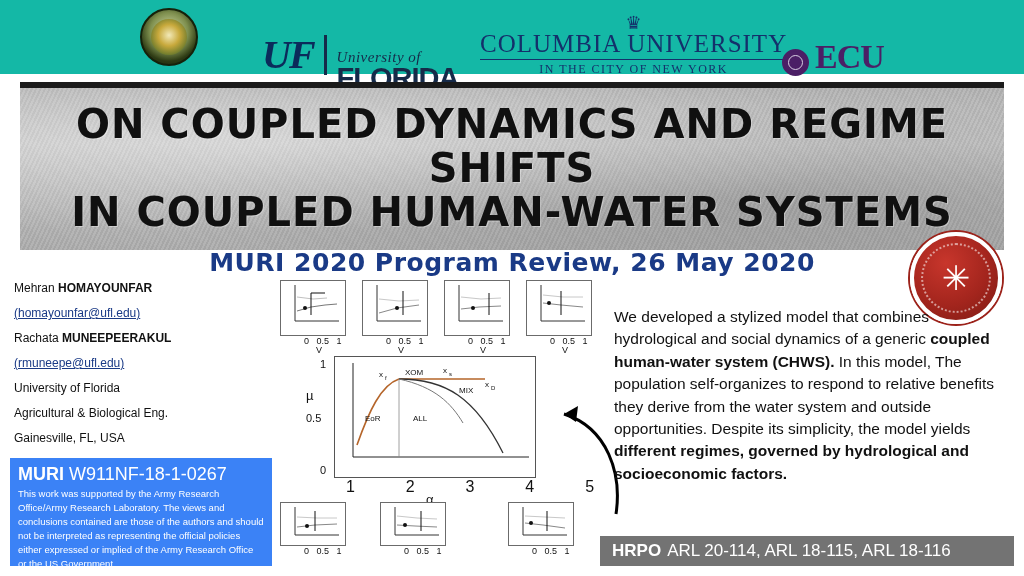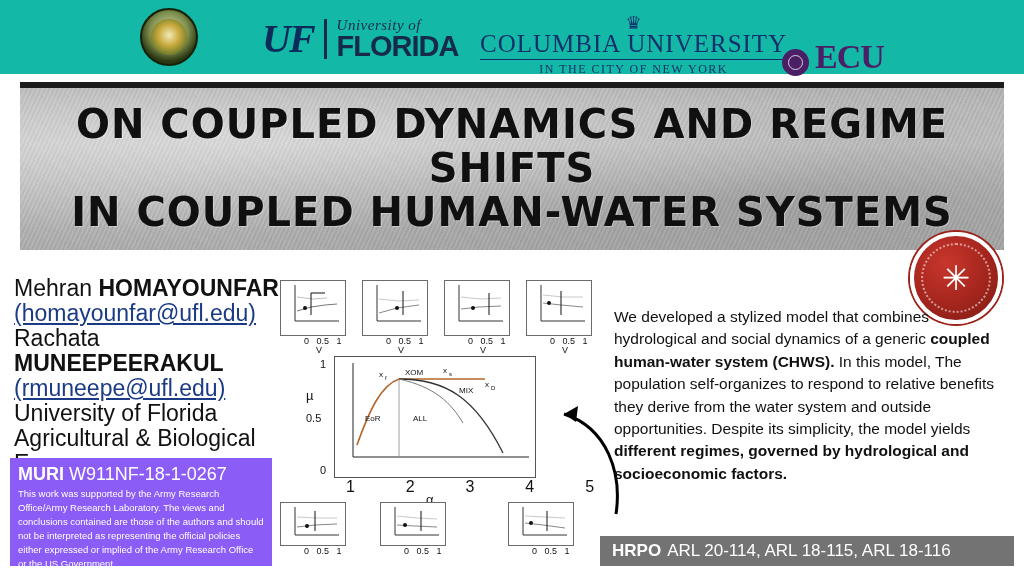--- a/index.html
+++ b/index.html
@@ -30,21 +30,21 @@
     background:radial-gradient(circle at 50% 45%,#f2e9b8 0%, #c8a93c 40%, #6c7a2c 75%, #2b3a10 100%);
   }
   .logo-uf{left:262px;top:18px;}
   .uf-mark{
     font-family:"Liberation Serif", serif;
     font-weight:bold;font-style:italic;
     font-size:40px;color:#0b2b5b;letter-spacing:-2px;
     line-height:36px;
   }
   .uf-bar{width:3px;height:40px;background:#162a49;margin:0 10px;}
-  .uf-text{line-height:1;}
+  .uf-text{line-height:1;margin-top:32px;}
   .uf-univ{
     font-family:"Liberation Serif", serif;font-style:italic;
     font-size:15px;color:#162a49;letter-spacing:.5px;
   }
   .uf-florida{
     font-family:"Liberation Sans", sans-serif;
     font-weight:bold;font-size:29px;color:#162a49;letter-spacing:-1px;
     line-height:27px;
   }
   .logo-columbia{left:480px;top:16px;text-align:center;}
@@ -126,29 +126,29 @@
     font-family:"DejaVu Sans", sans-serif;
   }
   .badge:before{
     content:"";position:absolute;left:7px;top:7px;right:7px;bottom:7px;
     border:2px dotted rgba(255,255,255,.55);border-radius:50%;
   }
 
   
   .authors{
     position:absolute;left:14px;top:276px;width:280px;
-    font-size:23px;line-height:25px;color:#111;
+    font-size:12px;line-height:25px;color:#111;
   }
   .authors .em{font-weight:bold;}
   .authors .link{color:#1a3a86;text-decoration:underline;}
 
   
   .muri-box{
     position:absolute;left:10px;top:458px;width:262px;height:108px;
-    background:#8b5cf6;color:#ffffff;padding:6px 8px;box-sizing:border-box;
+    background:#3b82f6;color:#ffffff;padding:6px 8px;box-sizing:border-box;
   }
   .muri-title{font-size:18px;line-height:20px;}
   .muri-title b{font-weight:bold;}
   .muri-note{font-size:9.5px;line-height:14px;margin-top:3px;}
 
   
   .hrpo{
     position:absolute;left:600px;top:536px;width:414px;height:30px;
     background:#737373;color:#ffffff;
     display:flex;align-items:center;padding-left:12px;box-sizing:border-box;
@@ -211,20 +211,21 @@
     <div class="ecu-seal"></div>
     <div class="ecu-text">ECU</div>
   </div>
 </div>
 
 <div class="title-band">
   <div class="title-main">
     <div>ON COUPLED DYNAMICS AND REGIME SHIFTS</div>
     <div>IN COUPLED HUMAN-WATER SYSTEMS</div>
   </div>
+  <div class="title-sub">MURI 2020 Program Review, 26 May 2020</div>
 </div>
 
 <div class="badge">
   <span class="badge-glyph">✳</span>
 </div>
 
 <div class="authors">
   <div>
     <span>Mehran </span><span class="em">HOMAYOUNFAR</span>
   </div>

